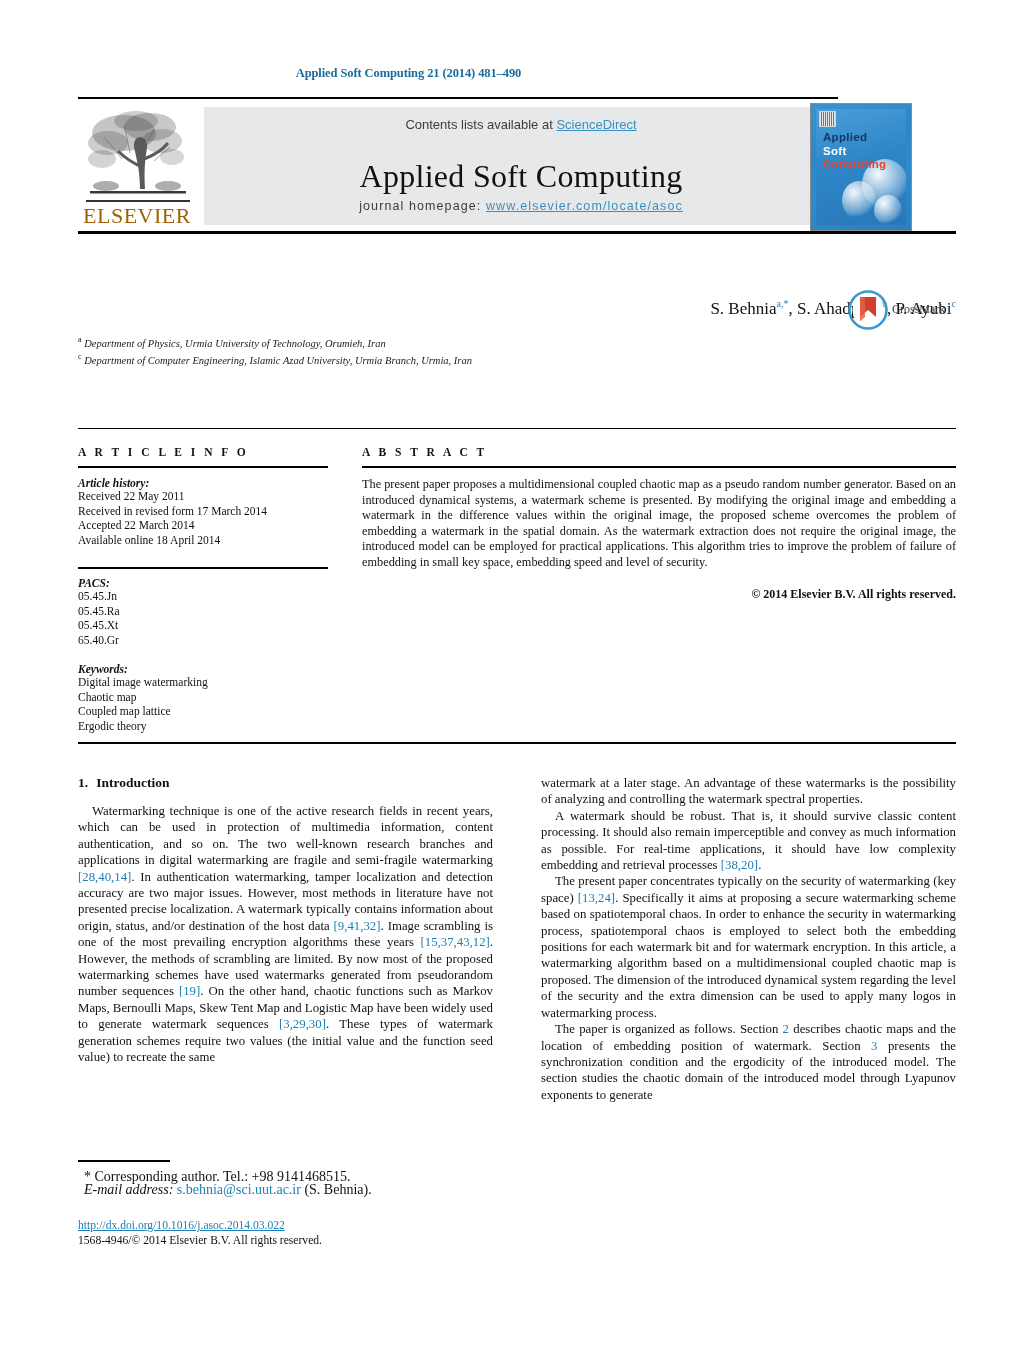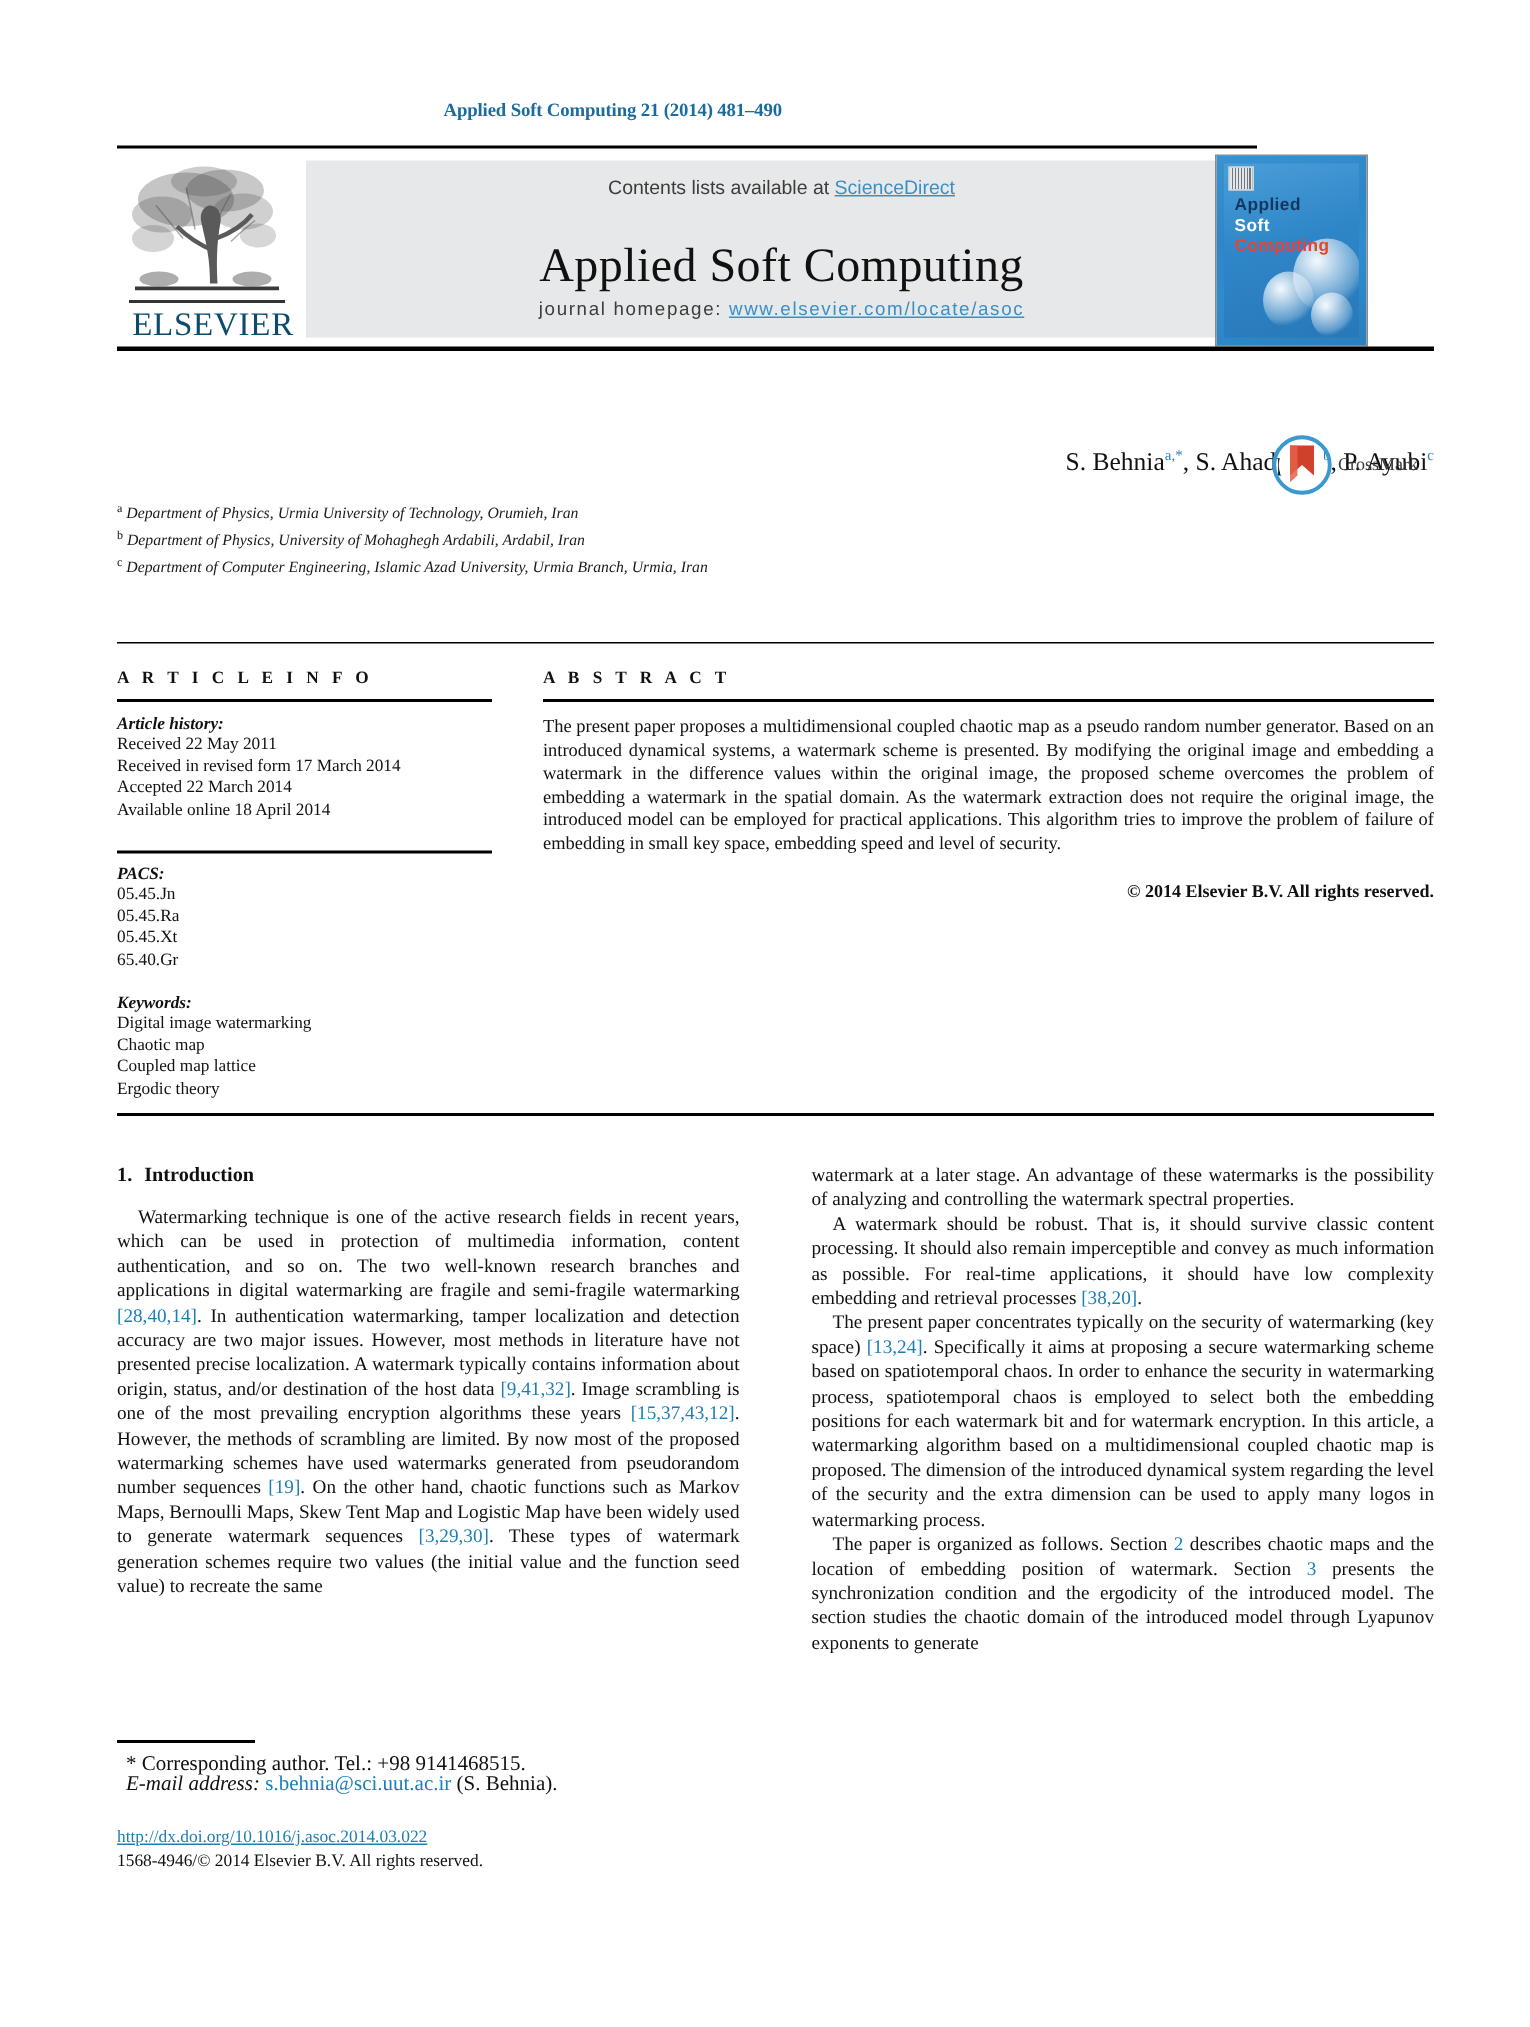--- a/index.html
+++ b/index.html
@@ -61,25 +61,25 @@
   .tree-canvas {
     position: absolute;
     left: 6px; top: 0px;
     width: 108px; height: 95px;
   }
   .elsevier-word {
     position: absolute;
     left: 0px;
     top: 96px;
     width: 118px;
-    text-align: right;
+    text-align: center;
     font-family: "Liberation Serif", serif;
     font-size: 22px;
     letter-spacing: 0.5px;
-    color: #0c4a6e;
+    color: #a16207;
   }
   .elsevier-bar {
     position: absolute;
     left: 8px;
     top: 93px;
     width: 104px;
     height: 1.5px;
     background: #333;
   }
   .mast-center {
@@ -475,21 +475,20 @@
       </svg>
       <div class="crossmark-text">CrossMark</div>
     </div>
 
     <div class="authors">
       S. Behnia<sup>a,*</sup>, S. Ahadpour<sup>b</sup>, P. Ayubi<sup>c</sup>
     </div>
 
     <div class="affils">
       <div class="aff"><sup>a</sup> <span>Department of Physics, Urmia University of Technology, Orumieh, Iran</span></div>
-      <div class="aff"><sup>b</sup> <span>Department of Physics, University of Mohaghegh Ardabili, Ardabil, Iran</span></div>
       <div class="aff"><sup>c</sup> <span>Department of Computer Engineering, Islamic Azad University, Urmia Branch, Urmia, Iran</span></div>
     </div>
   </div>
 
   <div class="info-rule-top"></div>
 
   <div class="info-col">
     <div class="sec-head">A R T I C L E    I N F O</div>
     <div class="thin-rule"></div>
     <div class="info-sub">Article history:</div>

